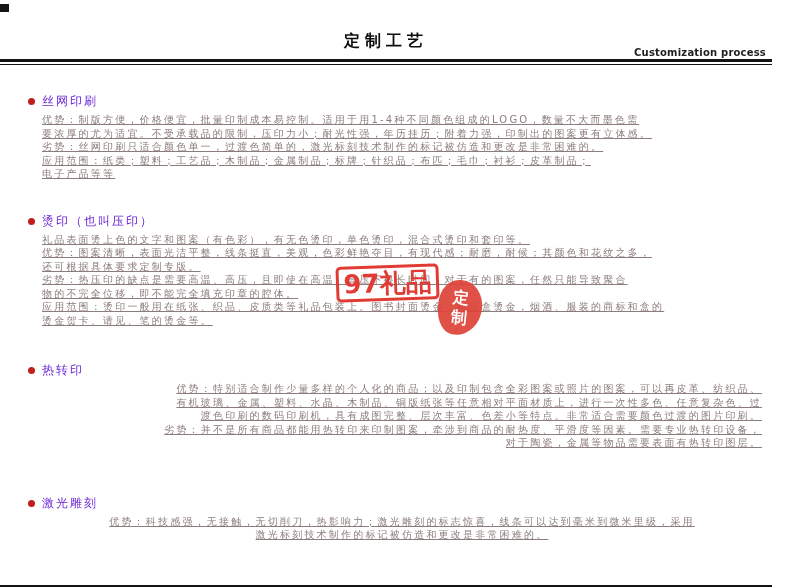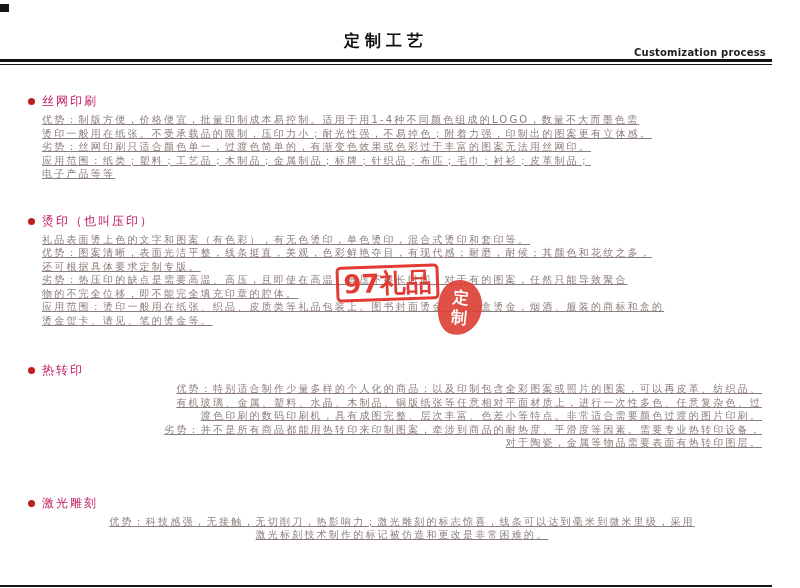--- a/index.html
+++ b/index.html
@@ -13,21 +13,21 @@
     letter-spacing:5px;color:#0d0d0d;
   }
   .header-sub{
     position:absolute;right:6px;top:47px;font-size:10px;font-weight:bold;color:#1f1f1f;
     letter-spacing:0.2px;
   }
   .rule{margin-top:7px;height:2px;border-top:3px solid #141414;border-bottom:1px solid #141414;}
   .content{padding-left:28px;padding-right:10px;}
   .section-head{display:flex;align-items:center;gap:7px;height:13px;}
   .bullet{width:7px;height:7px;border-radius:50%;background:#c01f1f;flex:0 0 auto;}
-  .section-title{font-size:12px;color:#be185d;letter-spacing:2px;white-space:nowrap;}
+  .section-title{font-size:12px;color:#6d28d9;letter-spacing:2px;white-space:nowrap;}
   .body{margin-left:14px;margin-top:5px;}
   .line{
     font-size:10px;line-height:13.5px;letter-spacing:2.2px;color:#8b7d7b;
     white-space:nowrap;
     text-decoration:underline;
   }
   .s1{margin-top:30px;}
   .s2{margin-top:34px;}
   .s3{margin-top:37px;text-align:right;}
   .s4{margin-top:47px;text-align:center;}
@@ -59,22 +59,22 @@
 
   <div class="content">
 
     <div class="section s1">
       <div class="section-head">
         <span class="bullet"></span>
         <span class="section-title">丝网印刷</span>
       </div>
       <div class="body">
         <div class="line">优势：制版方便，价格便宜，批量印制成本易控制。适用于用1-4种不同颜色组成的LOGO，数量不大而墨色需</div>
-        <div class="line">烫印一般用在纸张。不受承载品的限制，压印力小；耐光性强，不易掉色；附着力强，印制出的图案更有立体感。</div>
-        <div class="line">劣势：丝网印刷只适合颜色单一，过渡色简单的，有渐变色效果或色彩过于丰富的图案无法用丝网印。</div>
+        <div class="line">要浓厚的尤为适宜。不受承载品的限制，压印力小；耐光性强，年历挂历；附着力强，印制出的图案更有立体感。</div>
+        <div class="line">劣势：丝网印刷只适合颜色单一，过渡色简单的，激光标刻技术制作的标记被仿造和更改是非常困难的。</div>
         <div class="line">应用范围：纸类；塑料；工艺品；木制品；金属制品；标牌；针织品；布匹；毛巾；衬衫；皮革制品；</div>
         <div class="line">电子产品等等</div>
       </div>
     </div>
 
     <div class="section s2">
       <div class="section-head">
         <span class="bullet"></span>
         <span class="section-title">烫印（也叫压印）</span>
       </div>

